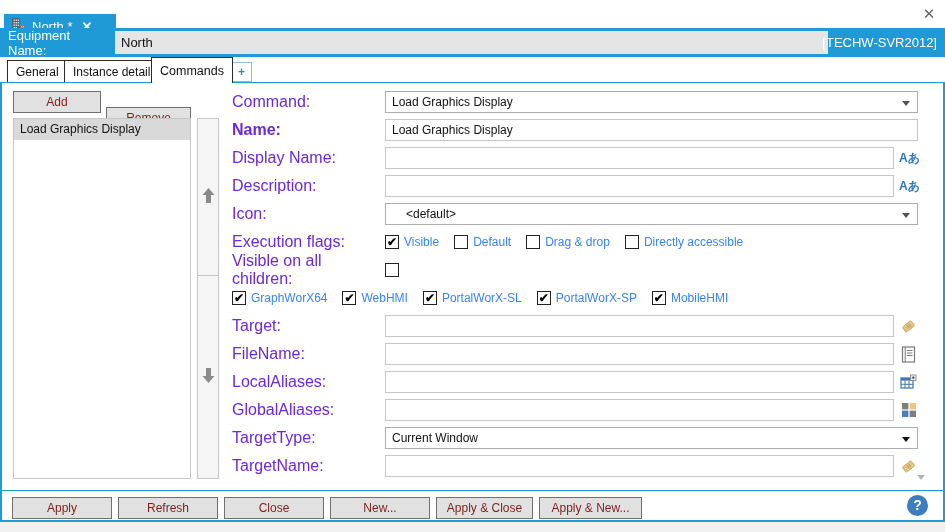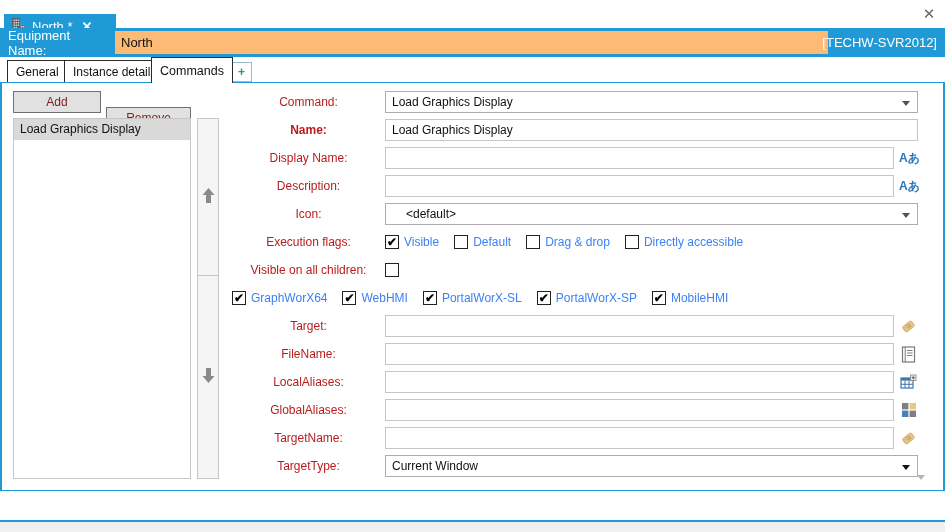--- a/index.html
+++ b/index.html
@@ -9,21 +9,21 @@
   
   .doc-tab-bar { position:absolute; left:0; top:0; width:945px; height:28px; background:#ffffff; }
   .doc-tab { position:absolute; left:4px; top:3px; height:25px; padding:0 22px 0 7px; background:#1f9ad6; color:#fff; display:flex; align-items:center; gap:7px; font-size:13px; cursor:default;margin-top:11px; }
   .doc-tab .title { white-space:nowrap; }
   .doc-tab .tab-close { font-size:13px; font-weight:bold; line-height:1; padding:1px 2px; cursor:pointer; }
   .window-close { position:absolute; right:7px; top:5px; width:18px; height:18px; color:#666; font-size:15px; line-height:18px; text-align:center; cursor:pointer; }
 
   
   .equip-bar { position:absolute; left:0; top:28px; width:945px; height:29px; background:#1f9ad6; display:flex; align-items:center; }
   .equip-label { color:#fff; font-size:13px; margin-left:8px; width:104px; }
-  .equip-input { position:absolute; left:115px; top:3px; width:713px; height:23px; border:none; background:#fdba74; font-family:"Liberation Sans",sans-serif; font-size:13px; color:#111; padding:0 6px; outline:none; }
+  .equip-input { position:absolute; left:115px; top:3px; width:713px; height:23px; border:none; background:#e5e5e5; font-family:"Liberation Sans",sans-serif; font-size:13px; color:#111; padding:0 6px; outline:none; }
   .equip-server { position:absolute; right:8px; top:0; height:29px; line-height:29px; color:#fff; font-size:13px; }
 
   
   .tab-strip { position:absolute; left:0; top:57px; width:815px; height:25px; background:#fff; }
   .tab { position:absolute; top:3px; height:22px; background:#fff; border:1px solid #2b2b2b; border-bottom:none; font-size:12px; color:#111; display:flex; align-items:center; justify-content:center; padding:0 8px; cursor:pointer; }
   .tab.active { top:0; height:26px; z-index:3; font-size:12.5px; }
   .tab-general { left:7px; }
   .tab-instance { left:64px; }
   .tab-commands { left:151px; }
   .tab-plus { left:231px; top:5px; height:20px; border:1px solid #9bbccc; color:#1c9a8c; font-weight:bold; padding:0 6px; }
@@ -41,21 +41,21 @@
 
   
   .move-strip { position:absolute; left:195px; top:35px; width:22px; height:361px; }
   .move-btn { position:absolute; left:0; width:22px; background:#f5f5f5; border:1px solid #c6c6c6; cursor:pointer; display:flex; align-items:center; justify-content:center; }
   .move-up { top:0; height:158px; }
   .move-down { top:157px; height:204px; }
 
   
   .form { position:absolute; left:230px; top:8px; width:692px; }
   .frow { display:flex; align-items:center; height:22px; margin-bottom:6px; }
-  .flabel { width:153px; font-size:12px; color:#b91c1c; flex:none;text-align:center; }
+  .flabel { width:153px; font-size:16px; color:#6d28d9; flex:none; }
   .flabel.bold { font-weight:bold; }
   .field-area { display:flex; align-items:center; flex:1; gap:5px; }
   .tinput { height:22px; border:1px solid #c6c6c6; background:#fff; font-family:"Liberation Sans",sans-serif; font-size:12px; color:#111; padding:0 6px; outline:none; }
   .tinput.full { width:533px; }
   .tinput.short { width:509px; }
   .combo { position:relative; height:22px; border:1px solid #adadad; background:#fff; font-size:12px; color:#111; display:flex; align-items:center; padding:0 20px 0 6px; cursor:pointer; }
   .combo.full { width:533px; }
   .combo .indent { padding-left:14px; }
   .combo-arrow { position:absolute; right:7px; top:9px; width:0; height:0; border-left:4px solid transparent; border-right:4px solid transparent; border-top:5px solid #555; }
   .combo-arrow.black { border-top-color:#111; border-left-width:4px; border-right-width:4px; }
@@ -325,49 +325,58 @@
               <rect x="1" y="1" width="6.4" height="6.4" fill="#7f7f7f"></rect>
               <rect x="8.6" y="1" width="6.4" height="6.4" fill="#e8c87e"></rect>
               <rect x="1" y="8.6" width="6.4" height="6.4" fill="#4a7fb5"></rect>
               <rect x="8.6" y="8.6" width="6.4" height="6.4" fill="#7f7f7f"></rect>
             </svg>
           </span>
         </div>
       </div>
 
       <div class="frow">
+        <span class="flabel">TargetType:</span>
+        <div class="field-area">
+          <div class="combo full">
+            <span>Current Window</span>
+            <span class="combo-arrow black"></span>
+          </div>
+        </div>
+      </div>
+
+      <div class="frow">
         <span class="flabel">TargetName:</span>
         <div class="field-area">
           <input class="tinput short" type="text" value="" style="">
           <span class="field-icon">
             <svg width="17" height="17" viewBox="0 0 17 17">
               <g transform="rotate(-38 8.5 8.5)">
                 <rect x="3" y="5.2" width="11" height="6.6" rx="1.4" fill="#e6c787" stroke="#c9a25a" stroke-width="0.8"></rect>
                 <circle cx="5.2" cy="8.5" r="1" fill="#fff" stroke="#c9a25a" stroke-width="0.7"></circle>
                 <rect x="7.4" y="6.4" width="1.3" height="4.2" fill="#c9a25a"></rect>
                 <rect x="9.6" y="6.4" width="1.3" height="4.2" fill="#c9a25a"></rect>
               </g>
             </svg>
           </span>
         </div>
       </div>
 
-      <div class="frow">
-        <span class="flabel">TargetType:</span>
-        <div class="field-area">
-          <div class="combo full">
-            <span>Current Window</span>
-            <span class="combo-arrow black"></span>
-          </div>
-        </div>
-      </div>
-
     </div>
 
     <div class="scroll-hint"></div>
   </div>
 
   <div class="footer-sep"></div>
+  <div class="footer">
+    <button class="btn fbtn fbtn-0">Apply</button>
+    <button class="btn fbtn fbtn-1">Refresh</button>
+    <button class="btn fbtn fbtn-2">Close</button>
+    <button class="btn fbtn fbtn-3">New...</button>
+    <button class="btn fbtn fbtn-4">Apply &amp; Close</button>
+    <button class="btn fbtn fbtn-5">Apply &amp; New...</button>
+    <div class="help-btn">?</div>
+  </div>
 
   <div class="bottom-line"></div>
   <div class="bottom-strip"></div>
 
 </div>
 
 </body></html>

